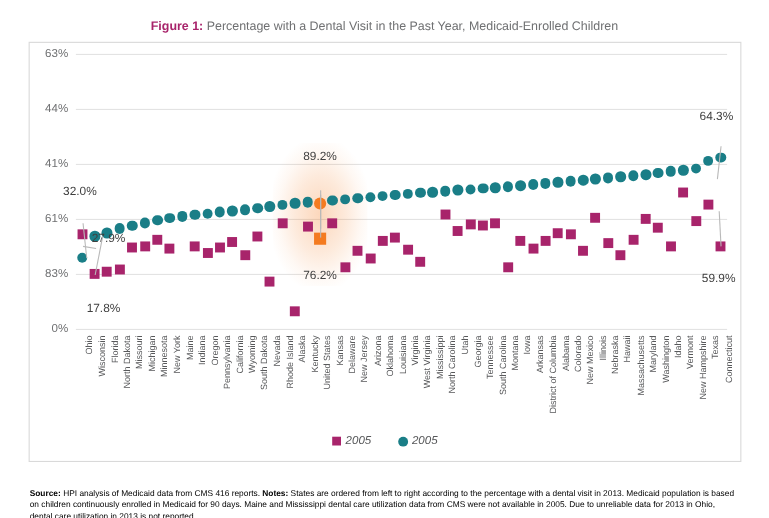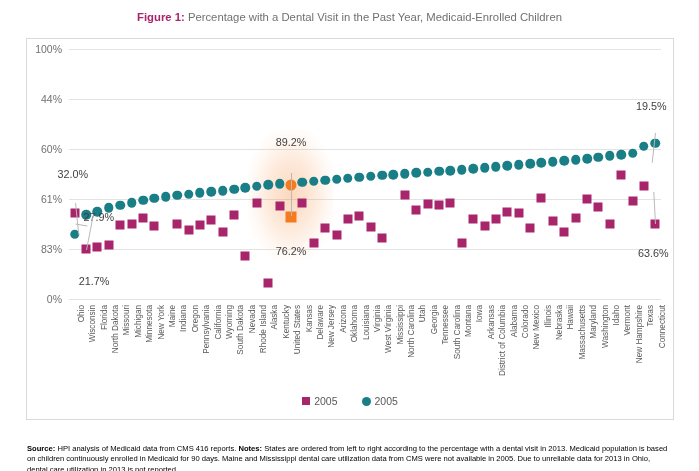--- a/index.html
+++ b/index.html
@@ -13,21 +13,21 @@
     font-family: "Liberation Sans", sans-serif;
     color: #58595b;
     overflow: hidden;
     position: relative;
   }
 
   
   #title-bar {
     height: 30px;
     display: flex;
-    align-items: center;
+    align-items: flex-end;
     justify-content: center;
     padding-top: 4px;
     box-sizing: border-box;
   }
   #title-text {
     font-size: 11.3px;
     color: #6f7072;
     white-space: nowrap;
   }
   #title-text .fignum {
@@ -145,20 +145,21 @@
     position: absolute;
     left: 0;
     width: 100%;
     bottom: 12px;
     display: flex;
     justify-content: center;
     align-items: flex-start;
     gap: 24px;
     font-size: 10.5px;
     color: #58595b;
+    font-style: italic;
   }
   .leg-item { display: flex; align-items: center; gap: 4px; }
   .leg-sq { width: 8px; height: 8px; background: #a8246b; }
   .leg-ci { width: 9px; height: 9px; background: #1a7e87; border-radius: 50%; }
 
   
   #foot {
     position: absolute;
     left: 27px;
     top: 444px;
@@ -183,25 +184,25 @@
   <div id="plot">
 
     <div id="grid-layer">
         <div class="gridline" style="top: 250px;"></div>
         <div class="ytick" style="top: 250px;">0%</div>
         <div class="gridline" style="top: 200px;"></div>
         <div class="ytick" style="top: 200px;">83%</div>
         <div class="gridline" style="top: 150px;"></div>
         <div class="ytick" style="top: 150px;">61%</div>
         <div class="gridline" style="top: 100px;"></div>
-        <div class="ytick" style="top: 100px;">60%</div>
+        <div class="ytick" style="top: 100px;">41%</div>
         <div class="gridline" style="top: 50px;"></div>
         <div class="ytick" style="top: 50px;">44%</div>
         <div class="gridline" style="top: 0px;"></div>
-        <div class="ytick" style="top: 0px;">100%</div>
+        <div class="ytick" style="top: 0px;">63%</div>
       </div>
 
     <div id="glow-layer">
         <div id="glow" style="left: 222px; top: 145.5px;"></div>
       </div>
 
     <div id="points-layer">
         <div class="pt pt-2005" style="left: 5.69231px; top: 154.75px;"></div>
         <div class="pt pt-2005" style="left: 17.0769px; top: 191.25px;"></div>
         <div class="pt pt-2005" style="left: 28.4615px; top: 189px;"></div>
@@ -359,29 +360,29 @@
         <div class="xlab" style="left: 566.738px;">New Hampshire</div>
         <div class="xlab" style="left: 578.123px;">Texas</div>
         <div class="xlab" style="left: 589.508px;">Connecticut</div>
       </div>
 
     <div id="anno-layer">
         <div class="anno" style="left: 3.69231px; top: 125.25px;">32.0%</div>
         <div class="lead" style="left: 5.69231px; top: 154.25px; height: 32.2099px; transform: rotate(-6.00901deg);"></div>
         <div class="anno" style="left: 29.6923px; top: 168.25px;">27.9%</div>
         <div class="lead" style="left: 5.69231px; top: 175.25px; height: 12.2483px; transform: rotate(-80.5377deg);"></div>
-        <div class="anno" style="left: 25.0769px; top: 231.75px;">21.7%</div>
+        <div class="anno" style="left: 25.0769px; top: 231.75px;">17.8%</div>
         <div class="lead" style="left: 17.0769px; top: 200.75px; height: 35.7732px; transform: rotate(-168.959deg);"></div>
         <div class="anno" style="left: 222px; top: 93.25px;">89.2%</div>
         <div class="lead" style="left: 222px; top: 124.25px; height: 35px; transform: rotate(0deg);"></div>
         <div class="anno" style="left: 222px; top: 201.75px;">76.2%</div>
         <div class="lead" style="left: 222px; top: 166.75px; height: 39px; transform: rotate(-180deg);"></div>
-        <div class="anno" style="left: 582.308px; top: 57.25px;">19.5%</div>
+        <div class="anno" style="left: 582.308px; top: 57.25px;">64.3%</div>
         <div class="lead" style="left: 586.308px; top: 84.25px; height: 30.2215px; transform: rotate(6.34019deg);"></div>
-        <div class="anno" style="left: 584.308px; top: 204.25px;">63.6%</div>
+        <div class="anno" style="left: 584.308px; top: 204.25px;">59.9%</div>
         <div class="lead" style="left: 586.308px; top: 175.25px; height: 32.0526px; transform: rotate(176.987deg);"></div>
       </div>
   </div>
 
   <div id="legend">
       <div class="leg-item">
         <span class="leg-sq" style="background: rgb(168, 36, 107);"></span>
         <span>2005</span>
       </div>
       <div class="leg-item">

